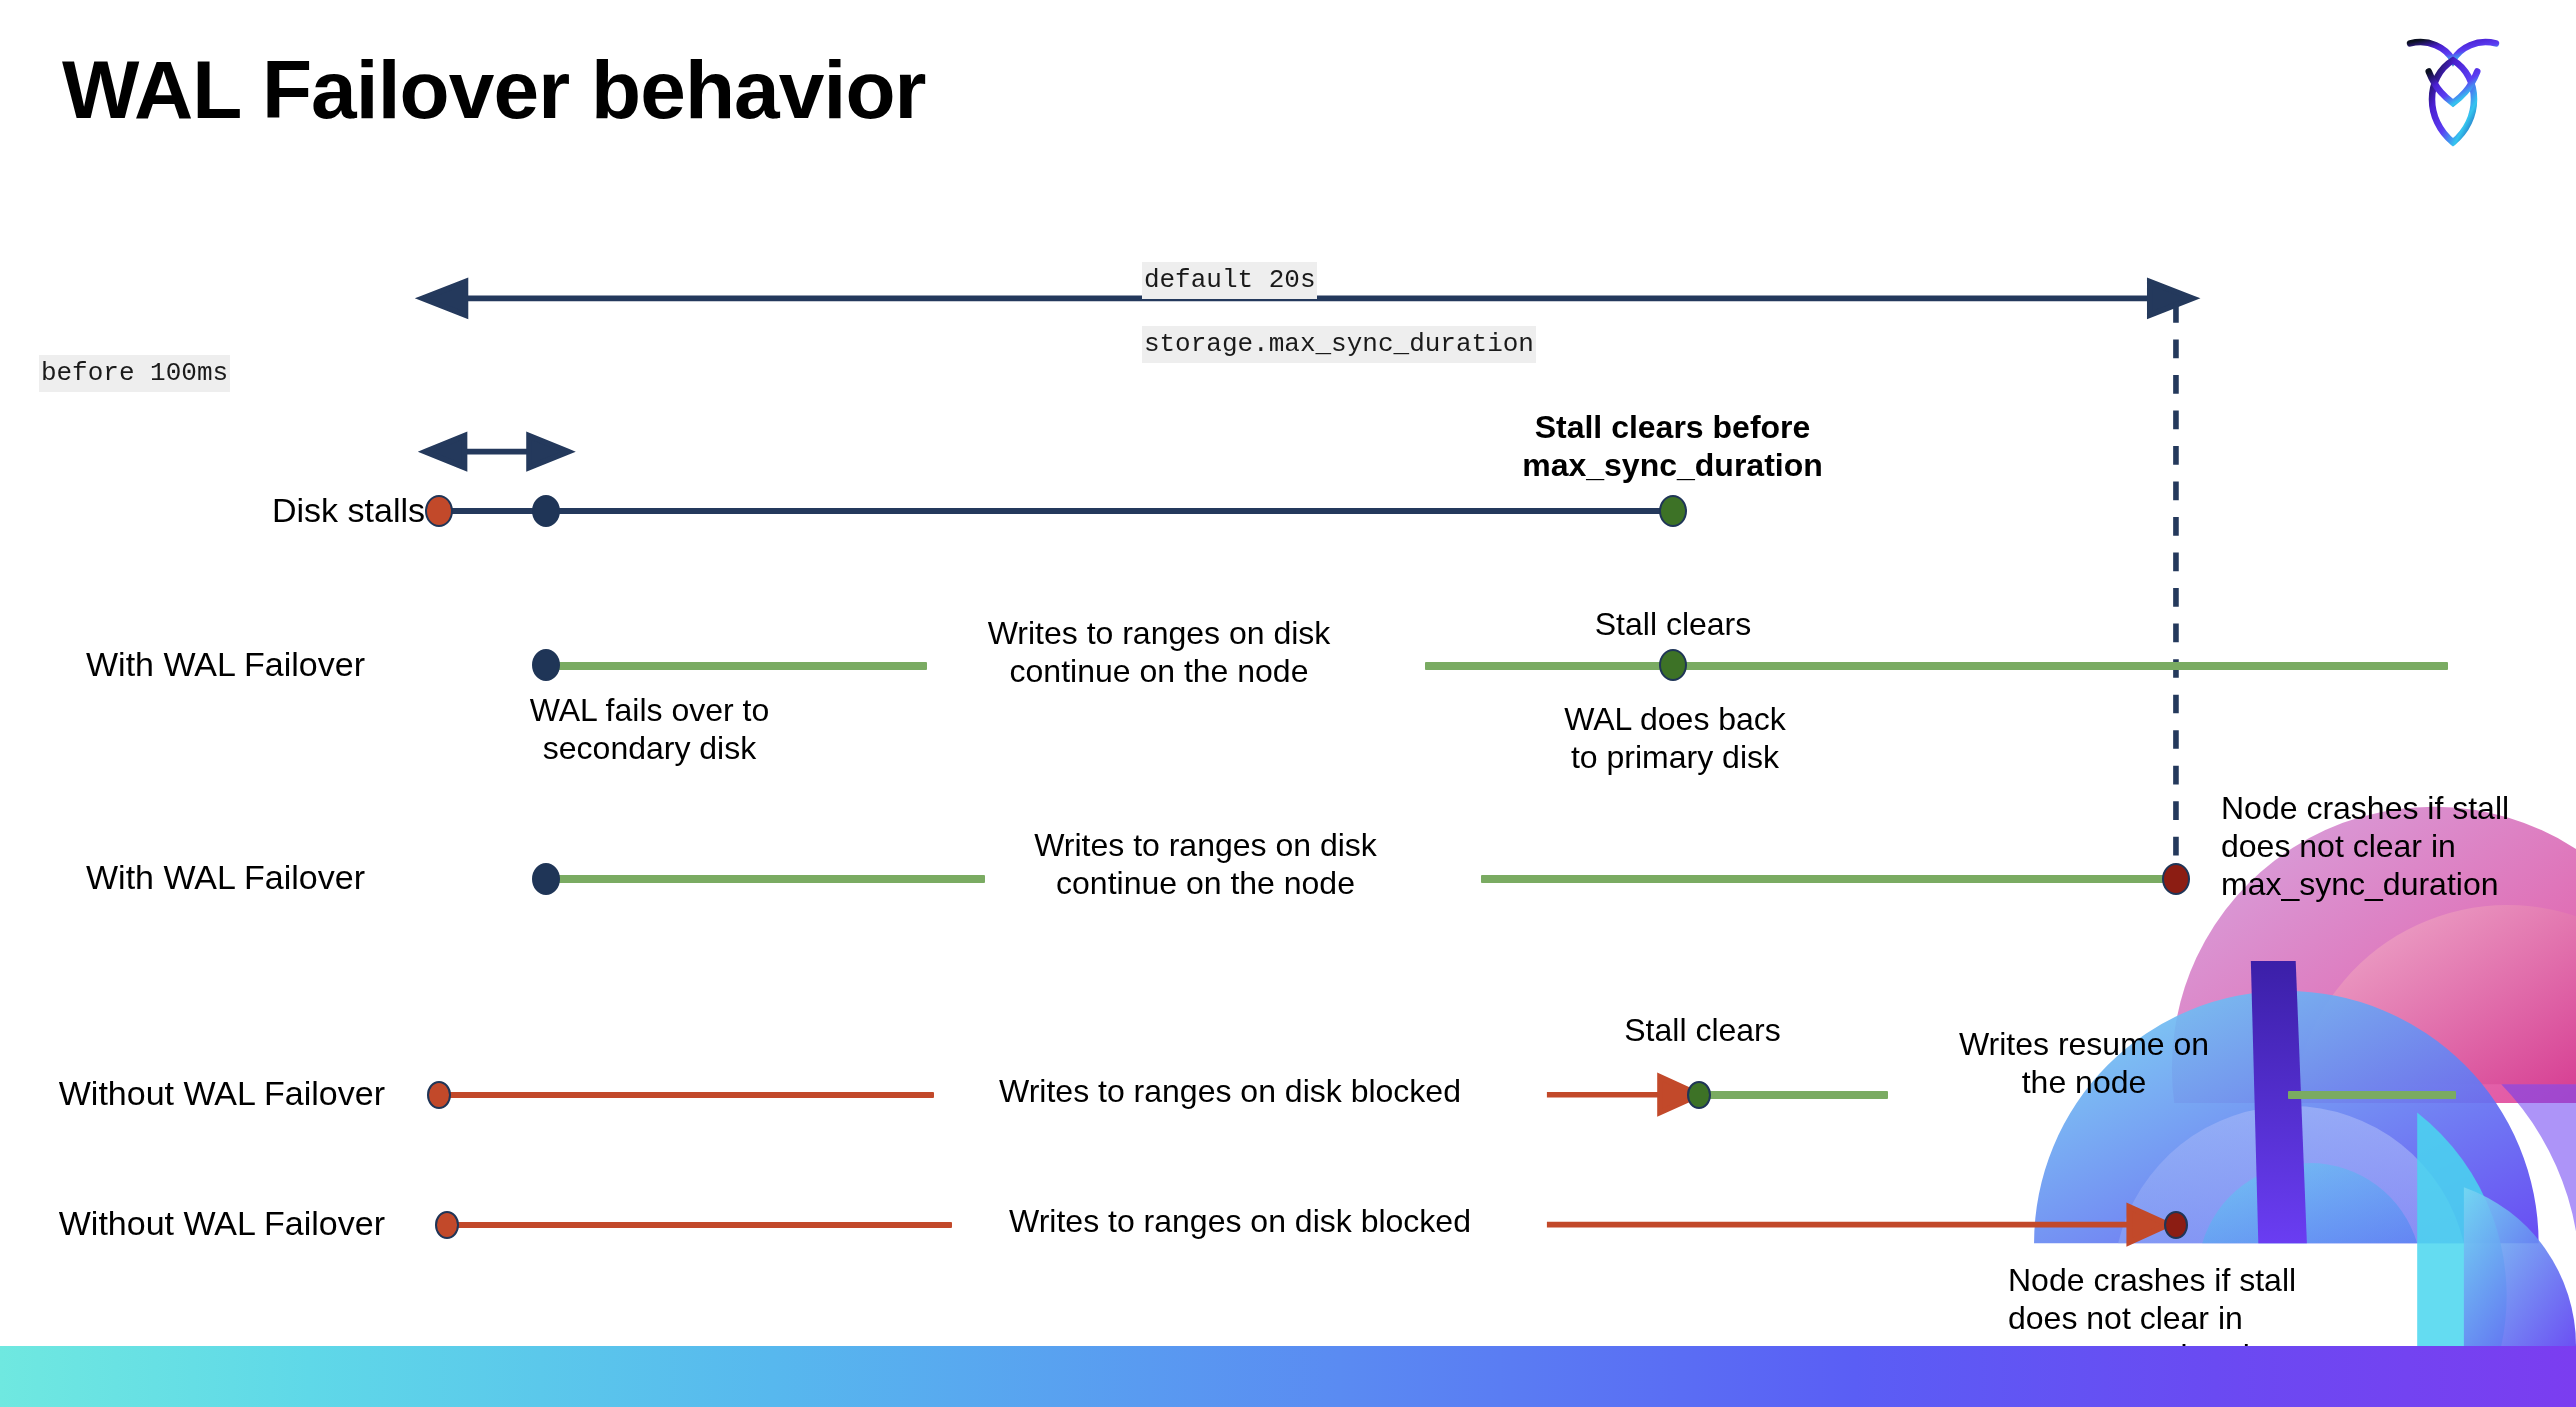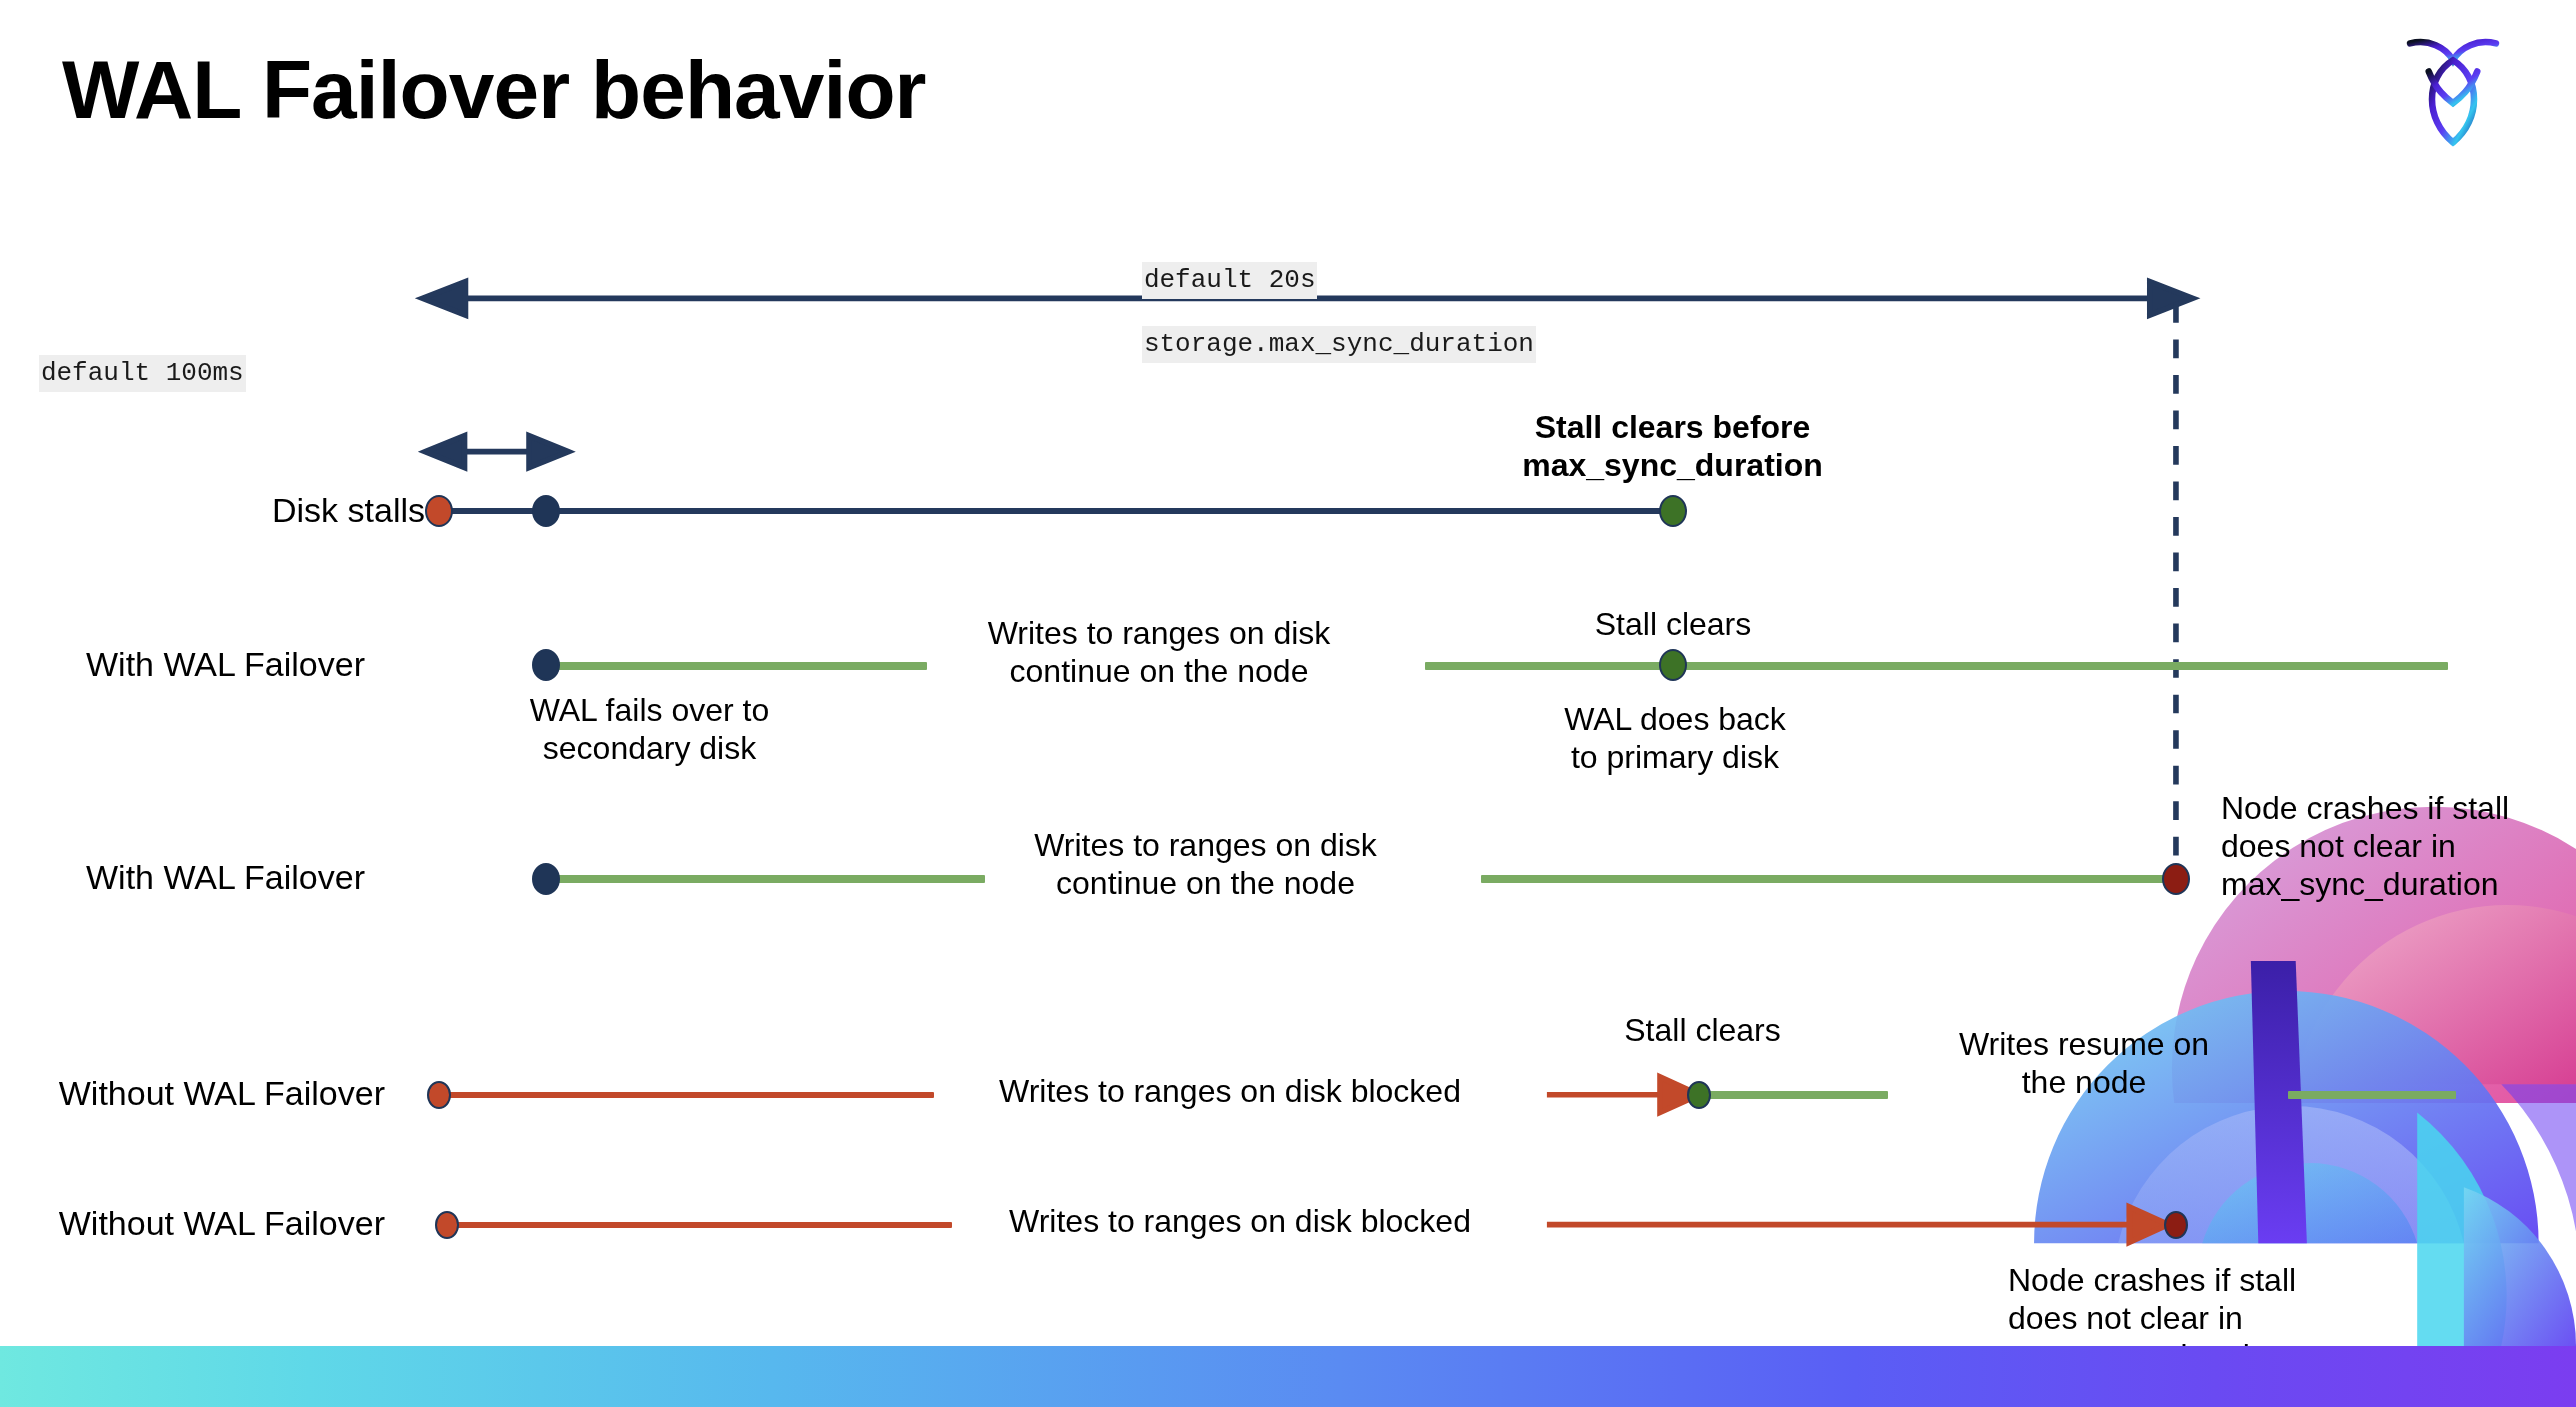--- a/index.html
+++ b/index.html
@@ -236,21 +236,21 @@
 
     <g stroke="#c2492a" stroke-width="6" fill="#c2492a">
       <line x1="1655" y1="1310" x2="2290" y2="1310"></line>
       <polygon points="2320,1310 2278,1291 2278,1329"></polygon>
     </g>
   </svg>
 
   <div class="code-chip" style="left:1142px; top:262px;">default 20s</div>
   <div class="code-chip" style="left:1142px; top:302px;margin-top:24px;">storage.max_sync_duration</div>
 
-  <div class="code-chip" style="left:39px; top:355px;">default 100ms</div>
+  <div class="code-chip" style="left:39px; top:355px;">before 100ms</div>
 
   <div class="row-label" style="left:0px; top:491px; width:385px;padding-left:40px;">Disk stalls</div>
 
   <div class="seg navy" style="left:439px; top:508px; width:1234px;"></div>
 
   <div class="dot orange" style="left:439px; top:511px;"></div>
   <div class="dot navy" style="left:546px; top:511px;"></div>
   <div class="dot green" style="left:1673px; top:511px;"></div>
 
   <div class="note center" style="left:1467px; top:409px; width:411px;font-weight:bold;">Stall clears before

